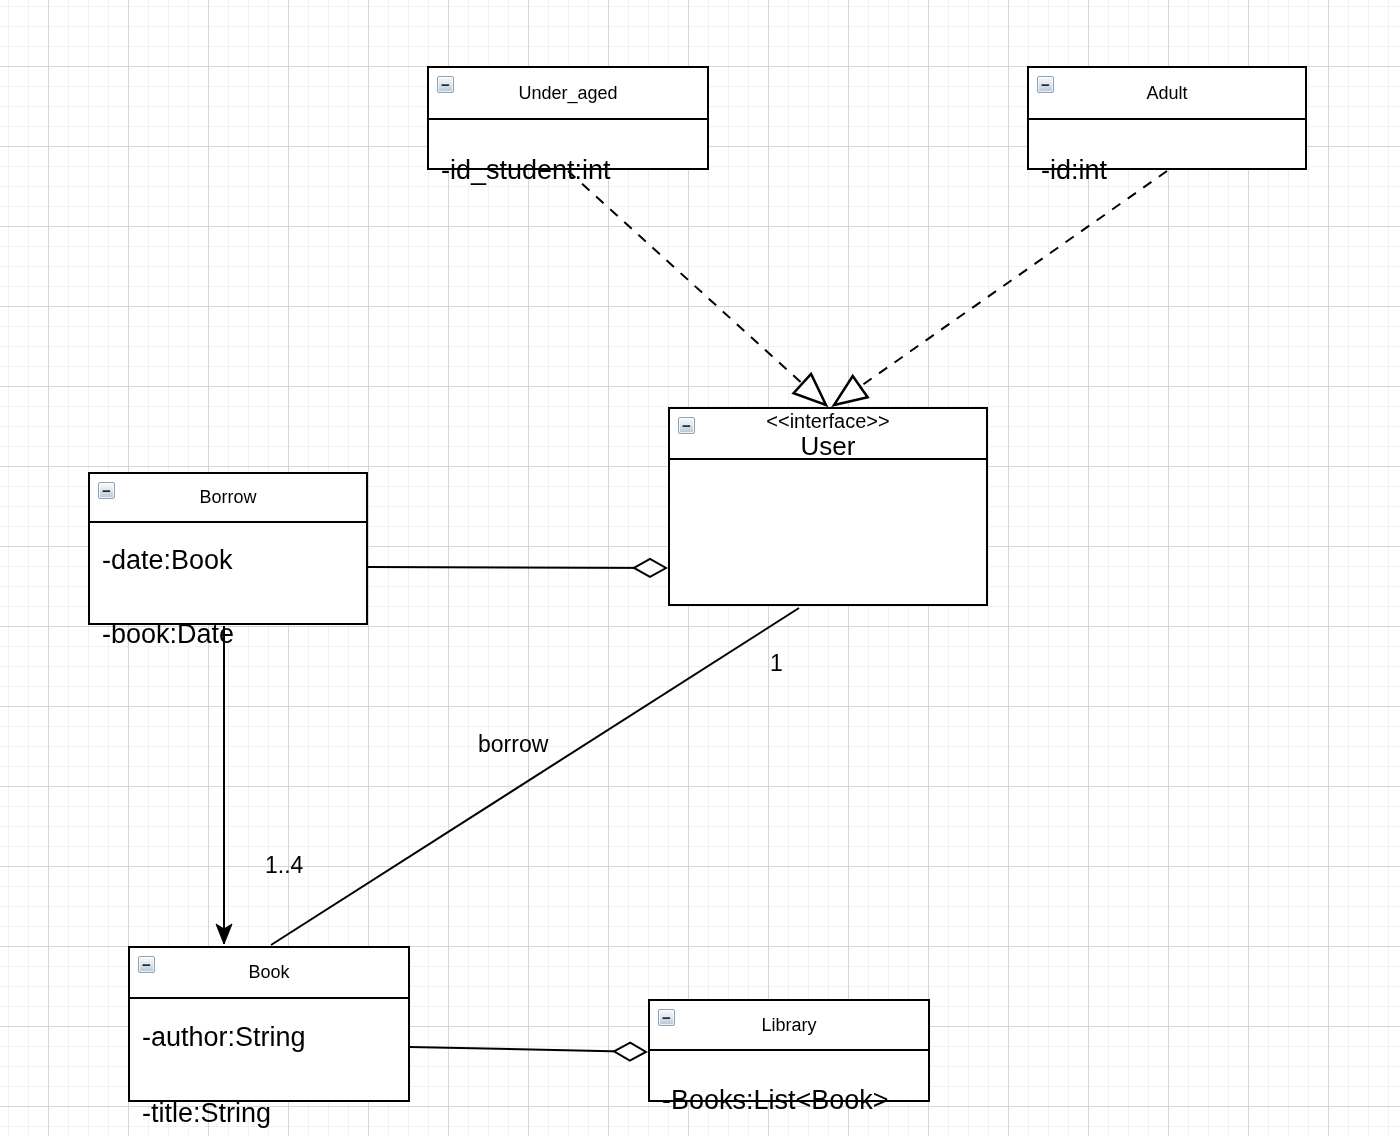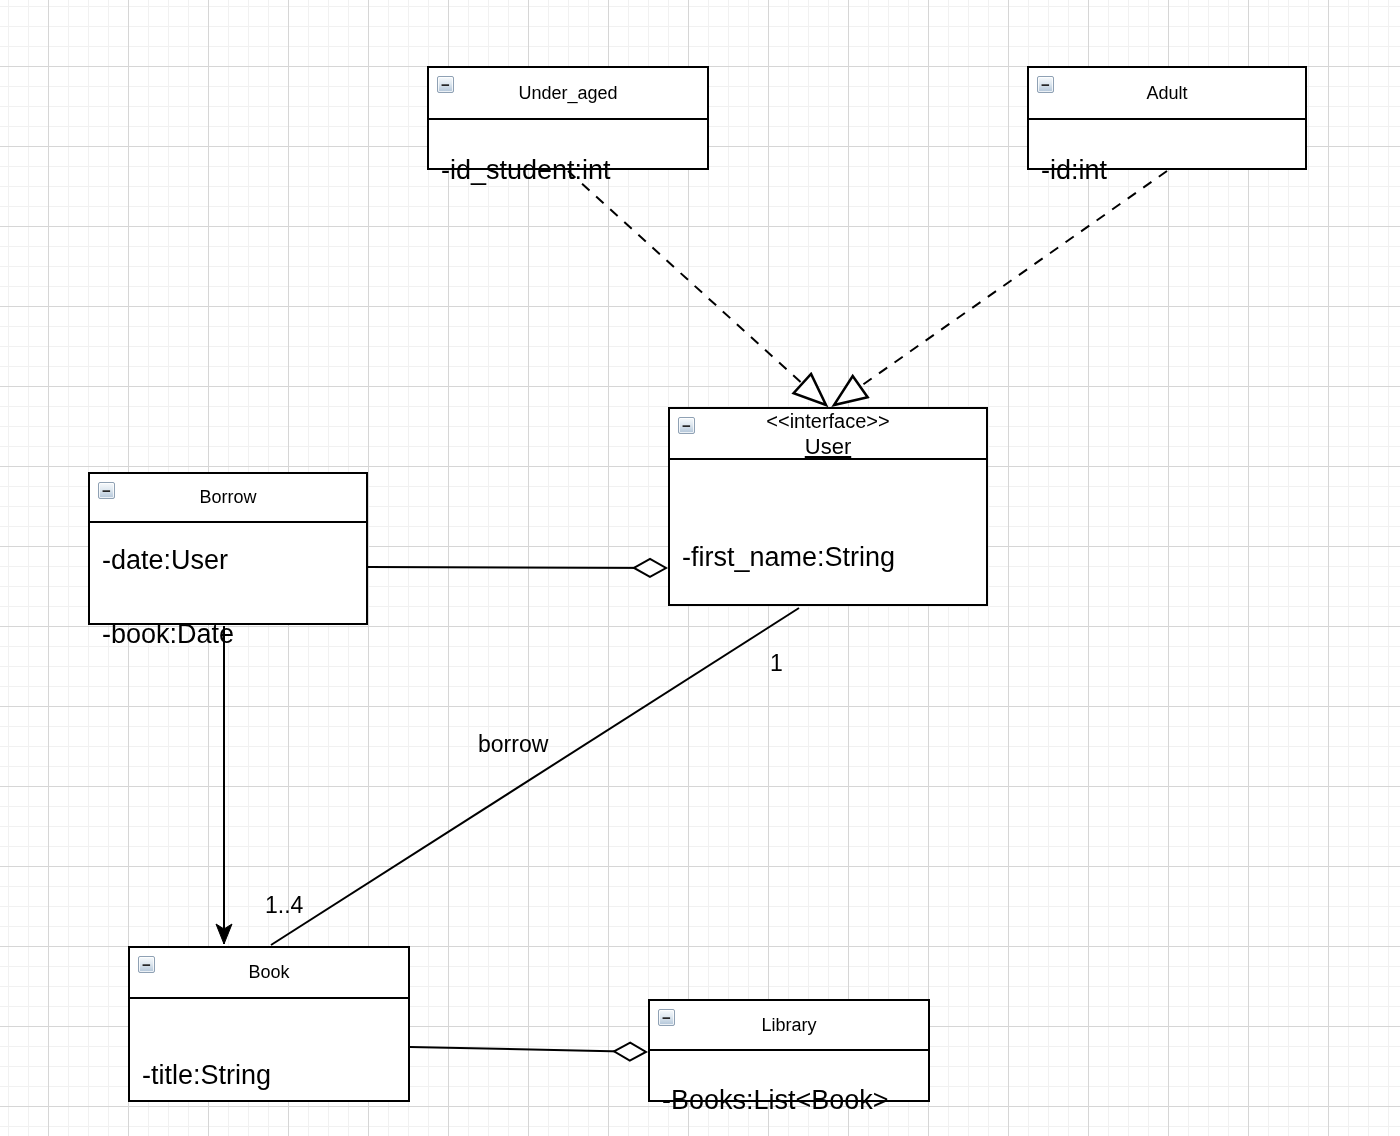--- a/index.html
+++ b/index.html
@@ -33,21 +33,21 @@
     display: flex;
     flex-direction: column;
     align-items: center;
     justify-content: center;
     text-align: center;
     font-size: 23px;
     line-height: 25px;
   }
   .uml-title { font-size: 18px; }
   .uml-stereotype { font-size: 20px; }
-  .uml-header.two-line .uml-title { font-size: 22px; text-decoration: underline; }
+  .uml-header.two-line .uml-title { font-size: 26px; }
 
   .collapse-icon {
     position: absolute;
     left: 8px;
     top: 8px;
     width: 17px;
     height: 17px;
     box-sizing: border-box;
     border: 1px solid #8fa1b4;
     border-radius: 2px;
@@ -120,41 +120,41 @@
     </div>
   </div>
 
   <div class="uml-class" style="left:668px; top:407px; width:320px; height:199px;">
     <div class="uml-header two-line" style="height:49px;">
       <div class="collapse-icon">−</div>
       <div class="uml-stereotype">&lt;&lt;interface&gt;&gt;</div>
       <div class="uml-title">User</div>
     </div>
     <div class="uml-attrs">
-      <div class="uml-attr">-first_name:String</div>
     </div>
   </div>
 
   <div class="uml-class" style="left:88px; top:472px; width:280px; height:153px;">
     <div class="uml-header" style="height:47px;">
       <div class="collapse-icon">−</div>
       <div class="uml-title">Borrow</div>
     </div>
     <div class="uml-attrs">
-      <div class="uml-attr">-date:User</div>
+      <div class="uml-attr">-date:Book</div>
       <div class="uml-attr">-book:Date</div>
     </div>
   </div>
 
   <div class="uml-class" style="left:128px; top:946px; width:282px; height:156px;">
     <div class="uml-header" style="height:49px;">
       <div class="collapse-icon">−</div>
       <div class="uml-title">Book</div>
     </div>
     <div class="uml-attrs">
+      <div class="uml-attr">-author:String</div>
       <div class="uml-attr">-title:String</div>
     </div>
   </div>
 
   <div class="uml-class" style="left:648px; top:999px; width:282px; height:103px;">
     <div class="uml-header" style="height:48px;">
       <div class="collapse-icon">−</div>
       <div class="uml-title">Library</div>
     </div>
     <div class="uml-attrs">
@@ -178,15 +178,15 @@
     <line class="edge-dashed" x1="568" y1="171" x2="826" y2="405" marker-end="url(#triangleHollow)"></line>
     <line class="edge-dashed" x1="1167" y1="171" x2="834" y2="405" marker-end="url(#triangleHollow)"></line>
     <line class="edge-solid" x1="368" y1="567" x2="666" y2="568" marker-end="url(#diamondHollow)"></line>
     <line class="edge-solid" x1="224" y1="626" x2="224" y2="944" marker-end="url(#arrowFilled)"></line>
     <line class="edge-solid" x1="799" y1="608" x2="271" y2="945"></line>
     <line class="edge-solid" x1="410" y1="1047" x2="646" y2="1052" marker-end="url(#diamondHollow)"></line>
   </svg>
 
   <div class="edge-label" style="left:770px; top:650px;">1</div>
   <div class="edge-label" style="left:478px; top:731px;">borrow</div>
-  <div class="edge-label" style="left:265px; top:892px;text-align:center;">1..4</div>
+  <div class="edge-label" style="left:265px; top:852px;text-align:center;">1..4</div>
 
 </div>
 
 </body></html>

